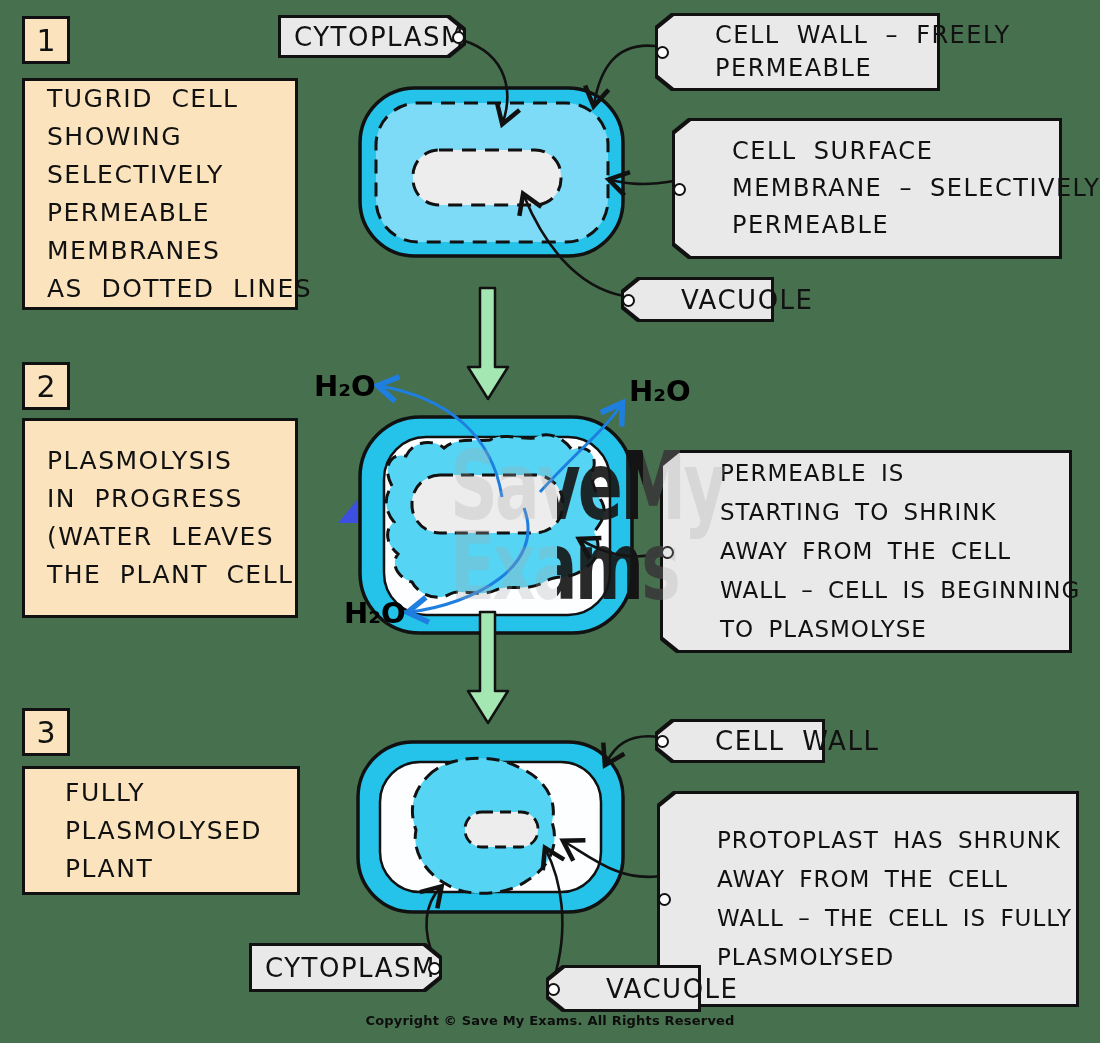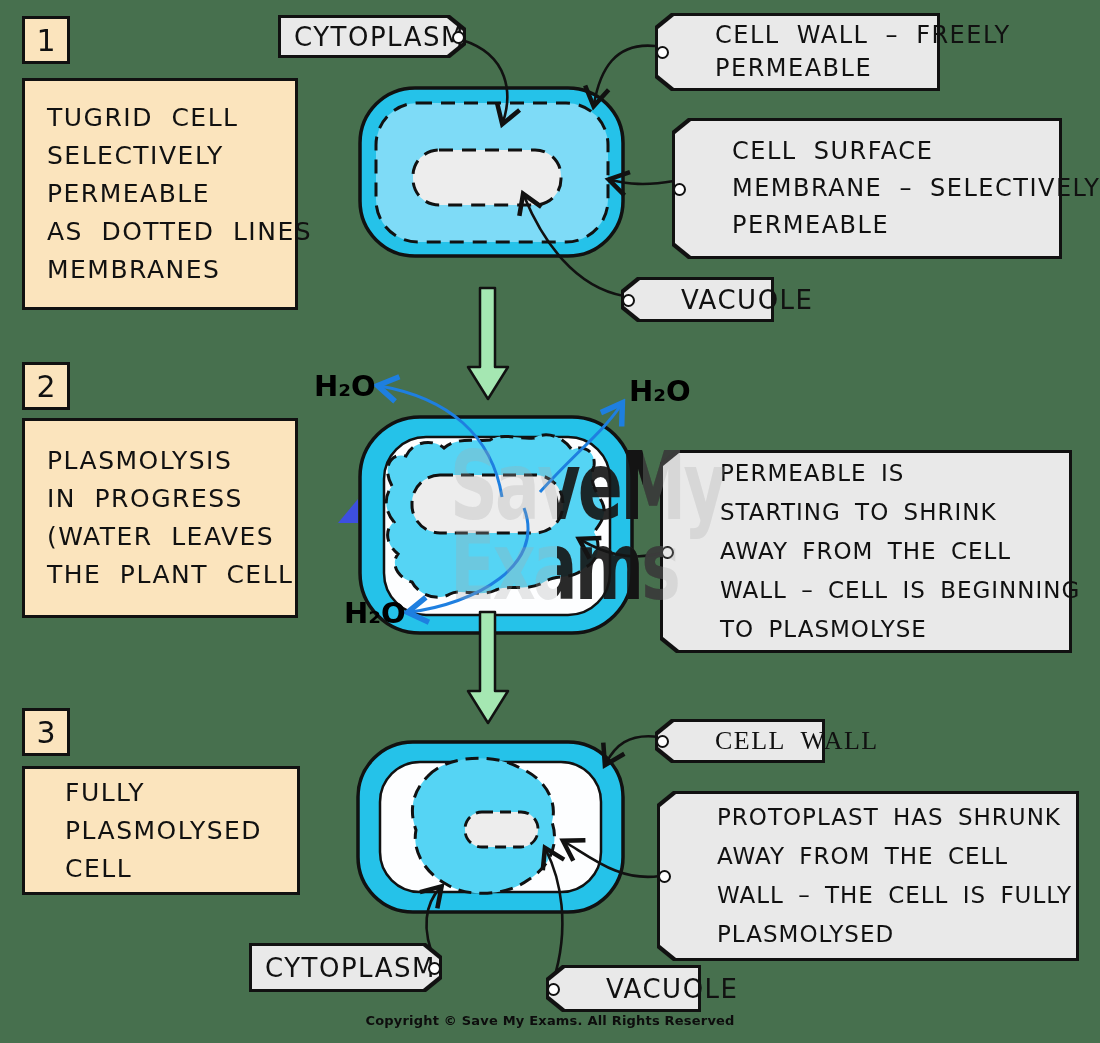--- a/index.html
+++ b/index.html
@@ -138,39 +138,40 @@
     <g fill="none" stroke="#1E7FE0" stroke-width="3">
       <path marker-end="url(#ahb)" d="M 502,497 C 492,435 448,398 380,386"></path>
       <path marker-end="url(#ahb)" d="M 540,492 C 576,452 603,432 621,405"></path>
       <path marker-end="url(#ahb)" d="M 524,508 C 546,566 474,604 410,612"></path>
     </g>
   </svg>
 
   <div class="numbox" style="left:22px; top:16px;">1</div>
   <div class="notebox" style="left:22px; top:78px;  width:276px; height:232px;">
     <div>TUGRID CELL</div>
+    <div>SHOWING</div>
     <div>SELECTIVELY</div>
     <div>PERMEABLE</div>
+    <div>MEMBRANES</div>
     <div>AS DOTTED LINES</div>
-    <div>MEMBRANES</div>
   </div>
 
   <div class="numbox" style="left:22px; top:362px;">2</div>
   <div class="notebox" style="left:22px; top:418px; width:276px; height:200px;">
     <div>PLASMOLYSIS</div>
     <div>IN PROGRESS</div>
     <div>(WATER LEAVES</div>
     <div>THE PLANT CELL</div>
   </div>
 
   <div class="numbox" style="left:22px; top:708px;">3</div>
   <div class="notebox" style="left:22px; top:766px; width:278px; height:129px;padding-left:40px;">
     <div>FULLY</div>
     <div>PLASMOLYSED</div>
-    <div>CELL</div>
+    <div>PLANT</div>
   </div>
 
   <div class="tag cutR" style="left:278px; top:15px; width:188px; height:43px;">
     <div class="bord"></div>
     <div class="fill"></div>
     <div class="txt" style="font-size:26px;">
         <div>CYTOPLASM</div>
       </div>
     <div class="pin"></div>
   </div>
@@ -214,27 +215,27 @@
       <div>AWAY FROM THE CELL</div>
       <div>WALL – CELL IS BEGINNING</div>
       <div>TO PLASMOLYSE</div>
     </div>
     <div class="pin"></div>
   </div>
 
   <div class="tag cutL" style="left:655px; top:719px; width:170px; height:44px;">
     <div class="bord"></div>
     <div class="fill"></div>
-    <div class="txt" style="font-size:26px;font-family:Liberation Serif, serif;">
+    <div class="txt" style="font-size:26px;">
         <div>CELL WALL</div>
       </div>
     <div class="pin"></div>
   </div>
 
-  <div class="tag cutL" style="left:657px; top:791px; width:422px; height:170px;">
+  <div class="tag cutL" style="left:657px; top:791px; width:422px; height:216px;">
     <div class="bord"></div>
     <div class="fill"></div>
     <div class="txt" style="font-size:23px; line-height:39px; letter-spacing:1px; word-spacing:6px;">
       <div>PROTOPLAST HAS SHRUNK</div>
       <div>AWAY FROM THE CELL</div>
       <div>WALL – THE CELL IS FULLY</div>
       <div>PLASMOLYSED</div>
     </div>
     <div class="pin"></div>
   </div>

